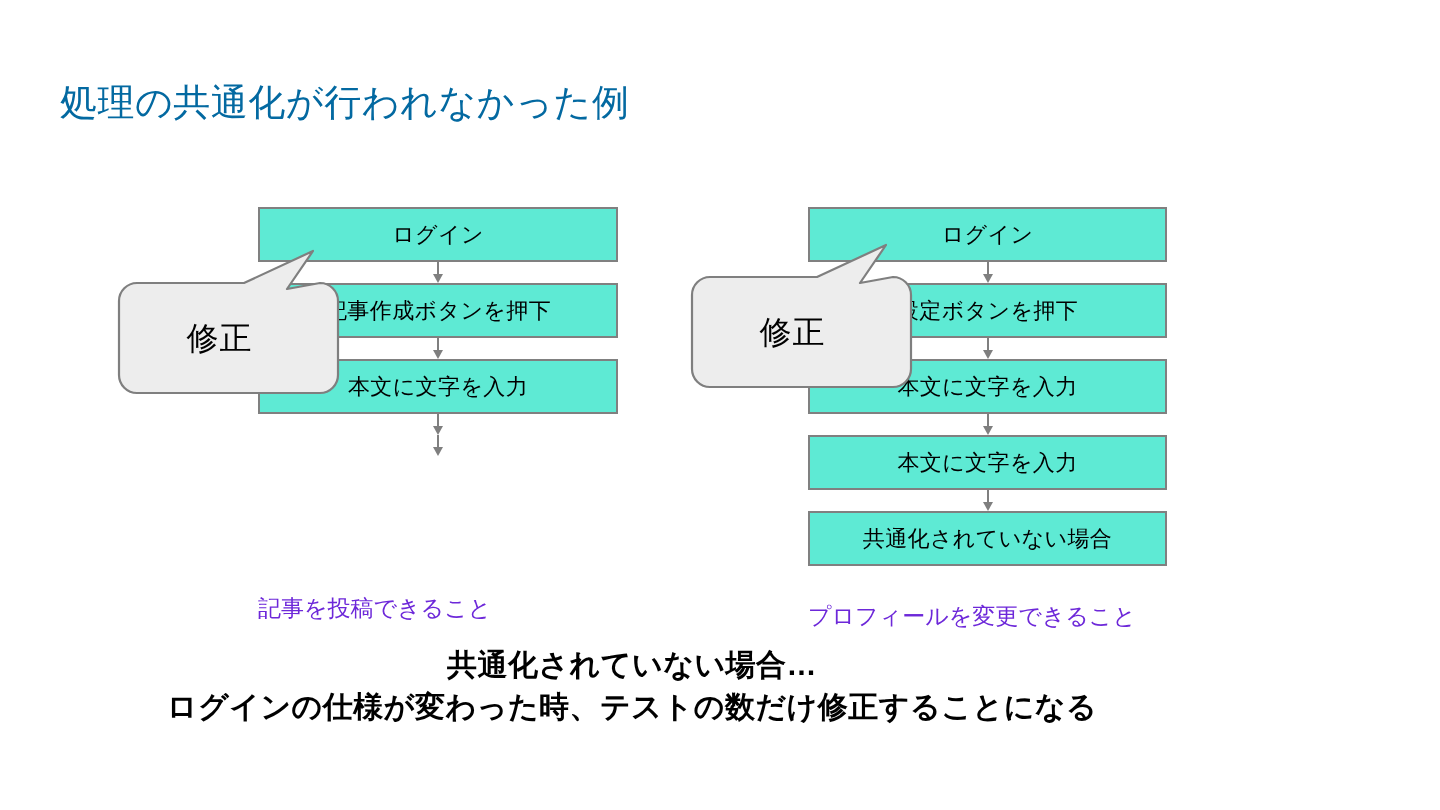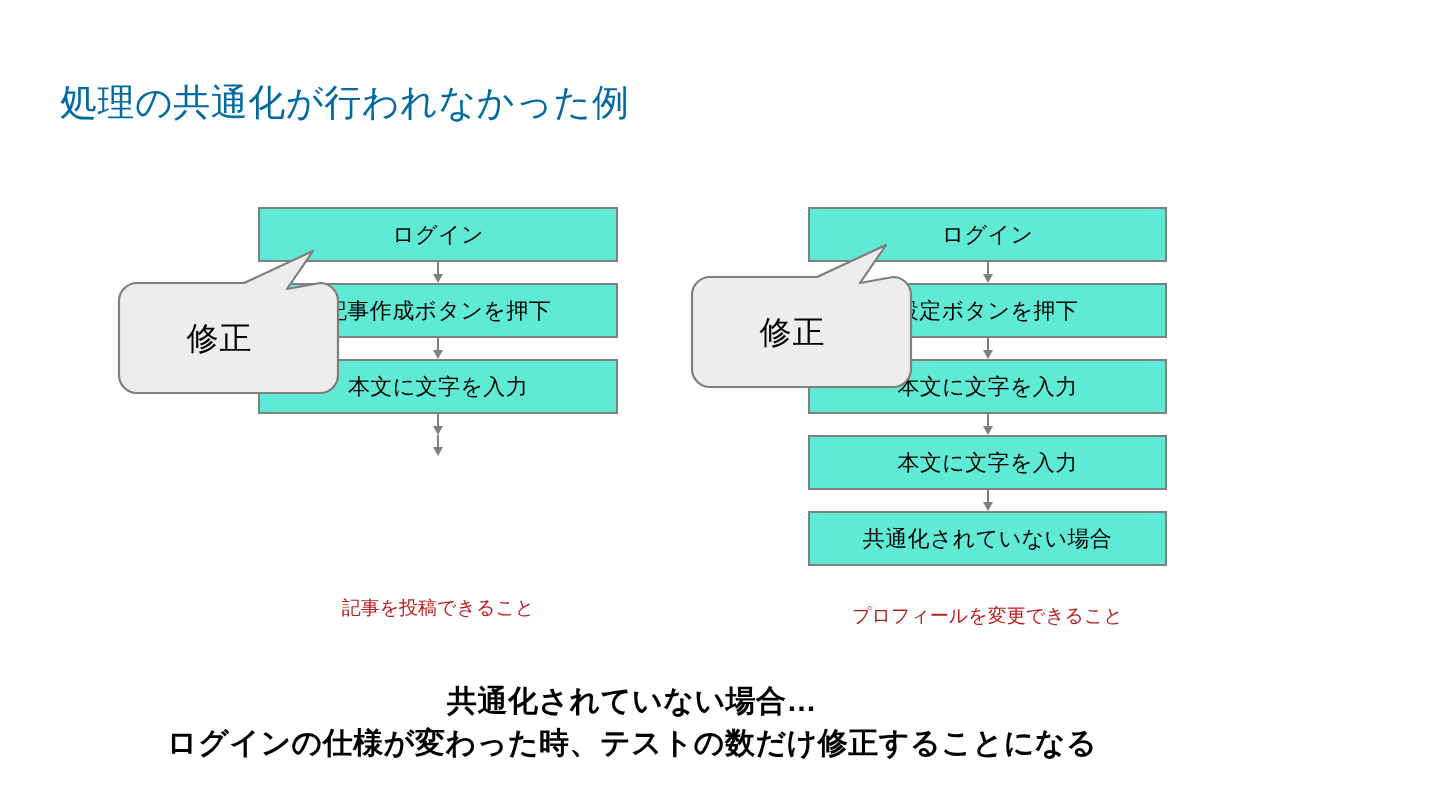--- a/index.html
+++ b/index.html
@@ -88,24 +88,23 @@
     width: 0;
     height: 0;
     border-left: 5px solid transparent;
     border-right: 5px solid transparent;
     border-top: 9px solid #7f7f7f;
   }
 
   
   .flow-caption {
     position: absolute;
-    text-align: center;
-    font-size: 19px;
+    font-size: 23px;
     line-height: 30px;
-    color: #b91c1c;
+    color: #6d28d9;
     white-space: nowrap;
   }
   .flow-caption.left  { left: 258px; top: 593px; width: 360px; }
   .flow-caption.right { left: 808px; top: 593px; width: 359px; margin-top: 8px; }
 
   
   .callout {
     position: absolute;
     width: 201px;
     height: 110px;
@@ -134,21 +133,21 @@
     line-height: 1;
     letter-spacing: 1px;
     color: #000000;
     pointer-events: none;
   }
 
   
   .conclusion {
     position: absolute;
     left: 0;
-    top: 680px;
+    top: 644px;
     width: 1264px;
     text-align: center;
   }
   .conclusion-line {
     font-size: 30px;
     line-height: 42px;
     font-weight: bold;
     letter-spacing: 0.5px;
     color: #000000;
     white-space: nowrap;

